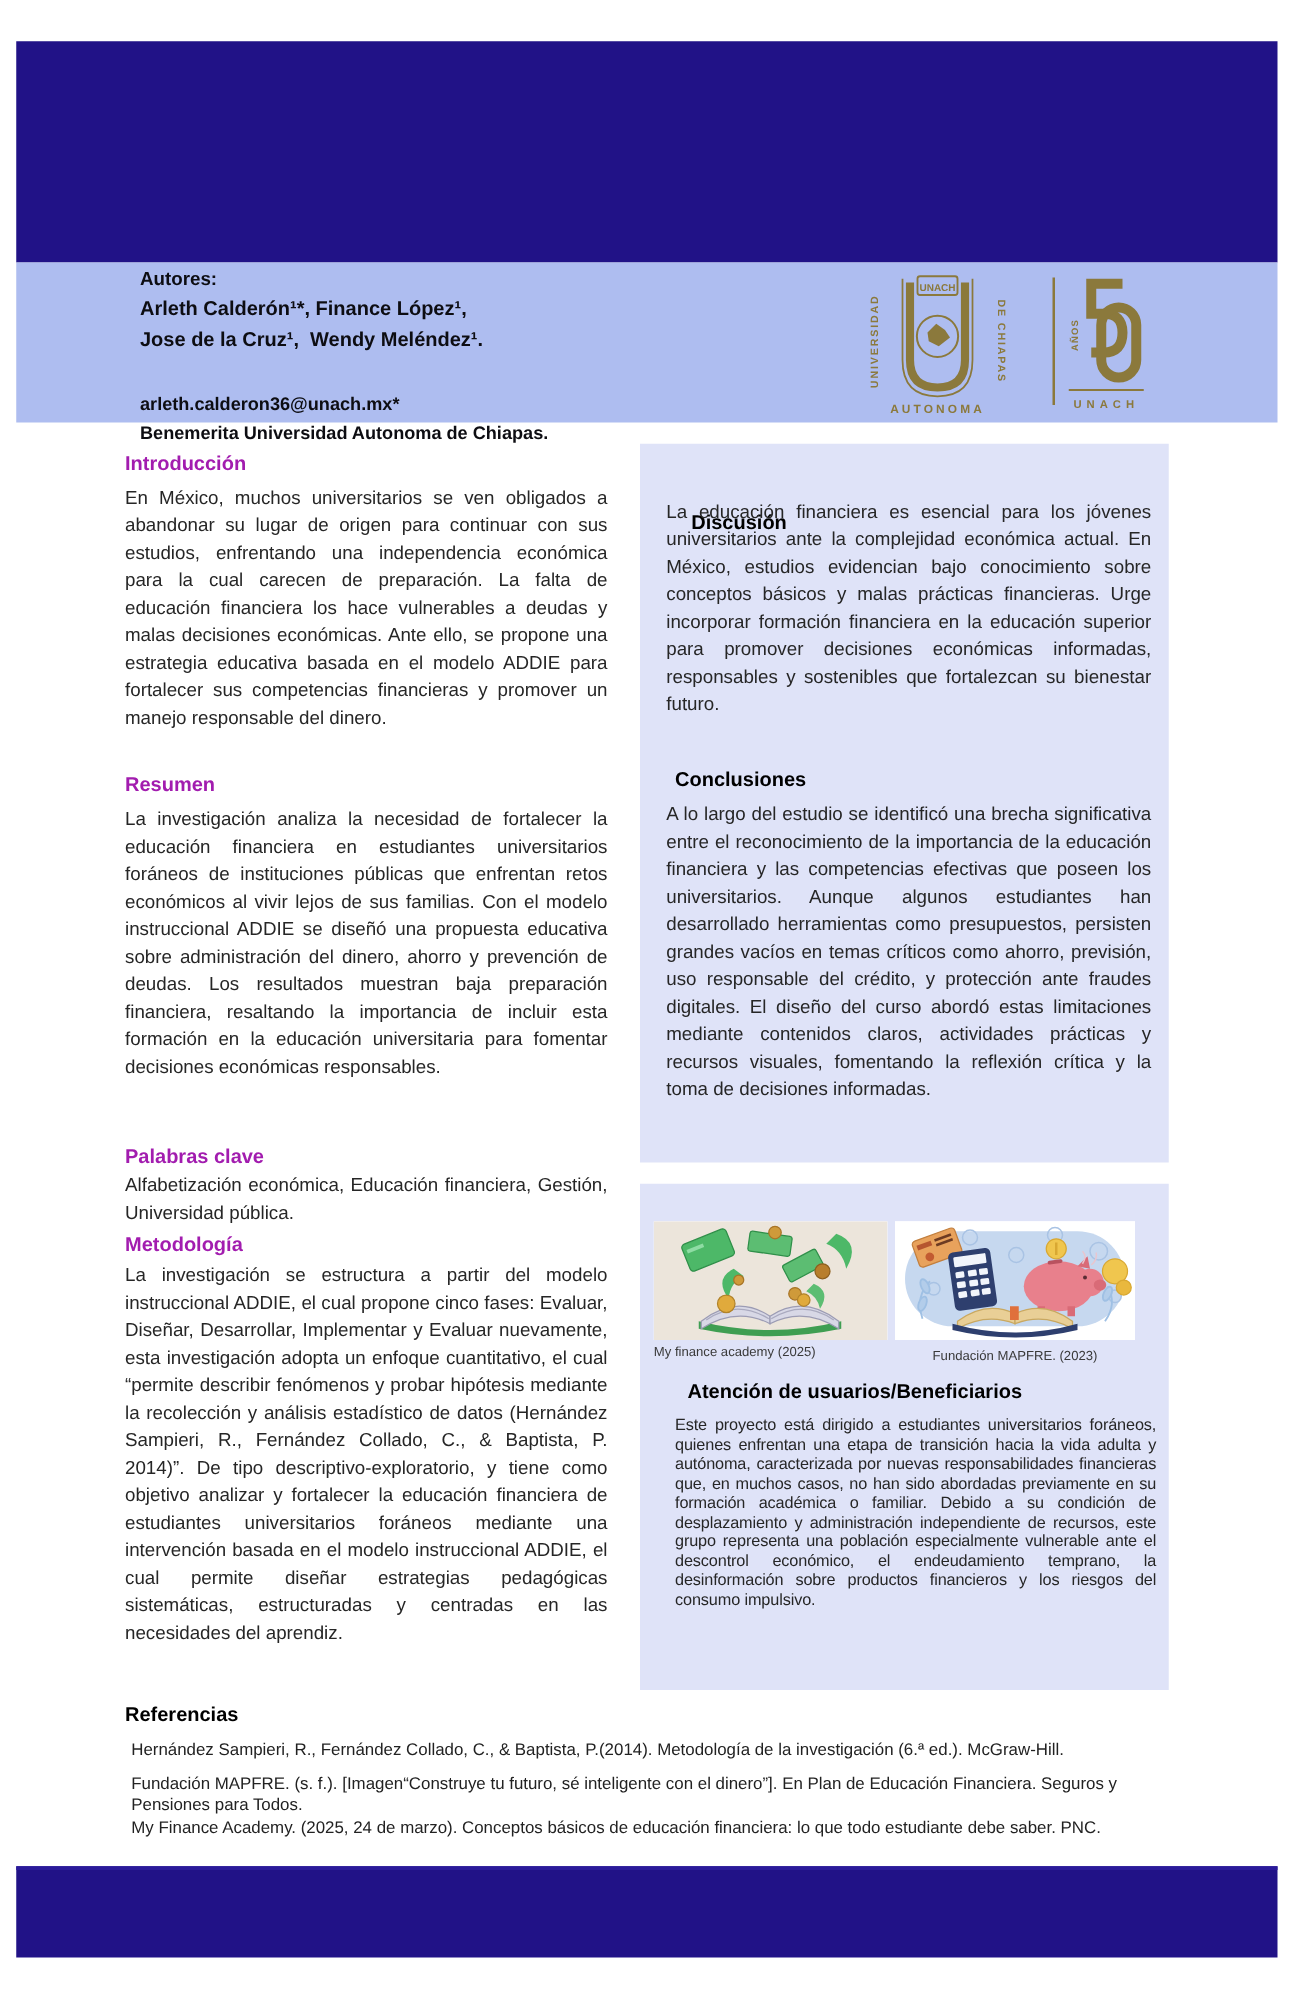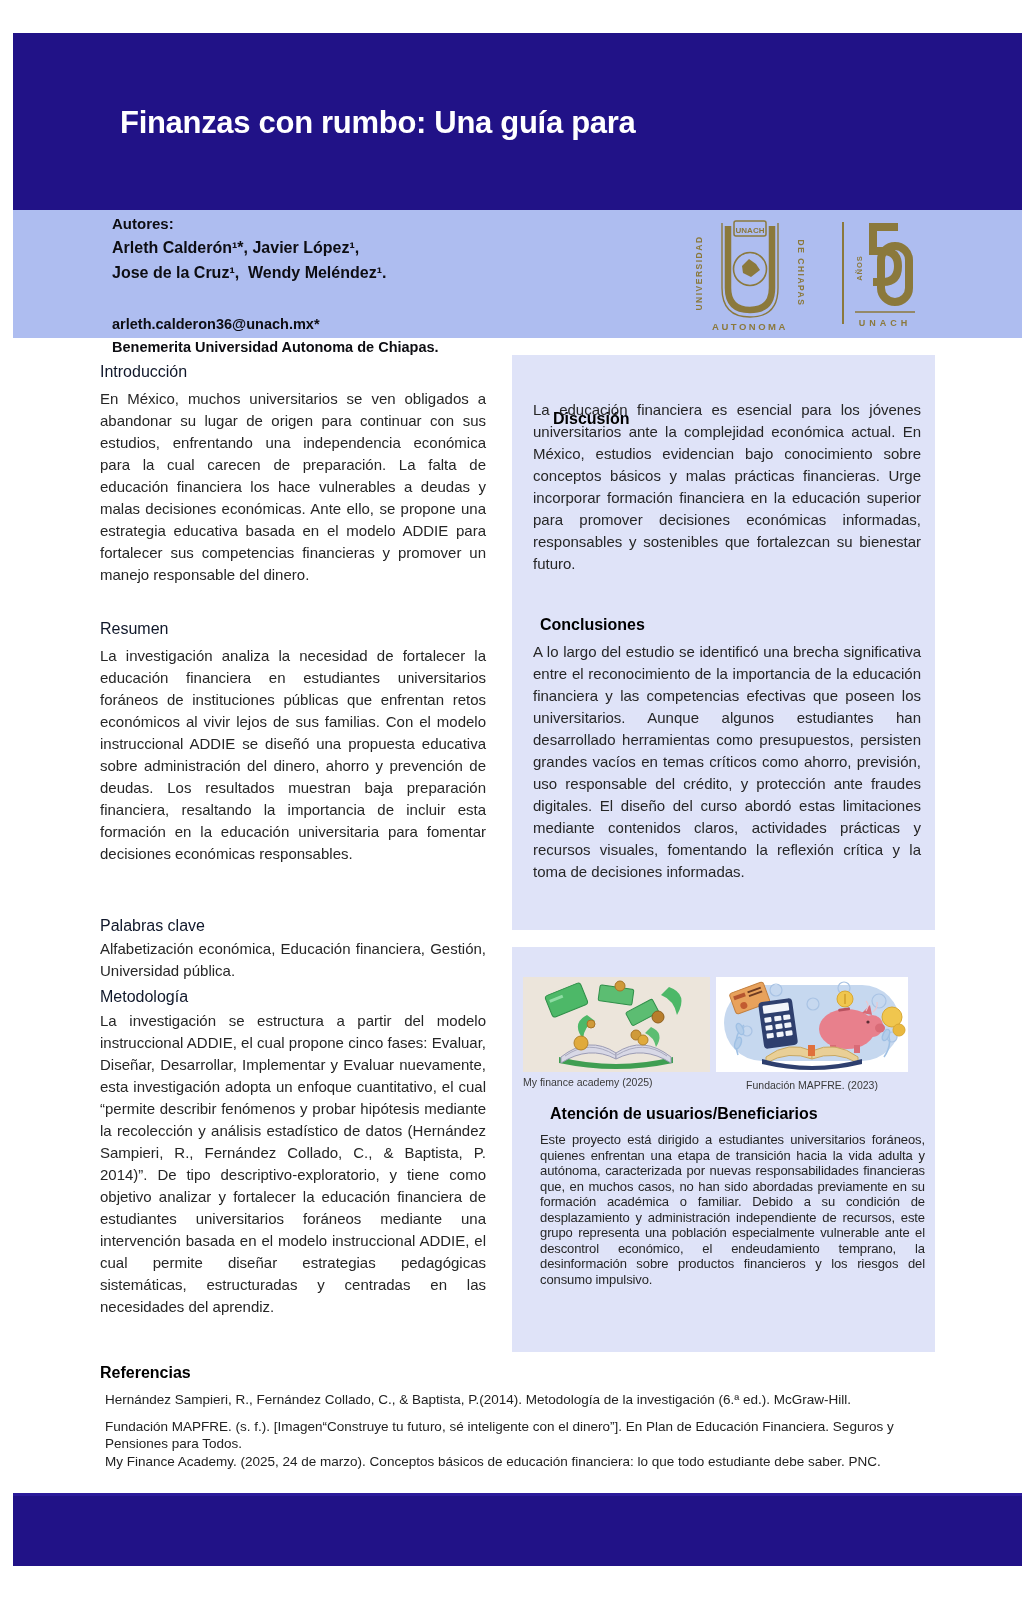--- a/index.html
+++ b/index.html
@@ -14,21 +14,21 @@
     font-size:31px;line-height:37px;letter-spacing:-0.3px;}
   .authors-band{left:13px;top:210px;width:1009px;height:128px;background:#aebdf0;}
   .authors-block div{white-space:pre-wrap;font-weight:bold;color:#0d0d12;}
   .a-label{left:112px;top:215px;font-size:15px;}
   .a-names1{left:112px;top:239px;font-size:16px;}
   .a-names2{left:112px;top:264px;font-size:16px;}
   .a-affil{left:112px;top:291px;font-size:14.5px;margin-top:48px;}
   .a-email{left:112px;top:316px;font-size:14.5px;}
   .logo-divider{left:842px;top:222px;width:2px;height:102px;background:#8b793c;}
   
-  .sec-h{left:100px;width:386px;font-size:16px;font-weight:normal;color:#0f172a;}
+  .sec-h{left:100px;width:386px;font-size:16px;font-weight:bold;color:#a21caf;}
   .sec-p{left:100px;width:386px;font-size:15px;line-height:22px;text-align:justify;}
   .panel{background:#dfe3f8;}
   .box{left:512px;width:423px;}
   .box-h{position:absolute;font-size:16px;font-weight:bold;color:#000;}
   .box-p{position:absolute;left:21px;width:388px;font-size:15px;line-height:22px;text-align:justify;}
   .fig{position:absolute;top:30px;background:#fff;}
   .fig-cap{position:absolute;font-size:10.5px;color:#3a3a3a;}
   .aten-h{position:absolute;left:38px;top:158px;font-size:16px;font-weight:bold;color:#000;}
   .aten-p{position:absolute;left:28px;top:185px;width:385px;font-size:13px;line-height:15.5px;
     text-align:justify;letter-spacing:-0.1px;}
@@ -38,27 +38,26 @@
   .ref-url{text-decoration:underline;color:#222;cursor:pointer;margin-top:35px;}
   .footer-band{left:13px;top:1493px;width:1009px;height:70px;background:#211287;
     border-top:3px solid #2a1a9a;}
   svg text{font-family:"Liberation Sans","DejaVu Sans",sans-serif;}
 </style>
 </head>
 <body>
 
 <div class="abs title-band"></div>
 <div class="abs poster-title">
-  <div>Finanzas con rumbo: Una guía para</div>
 </div>
 
 <div class="abs authors-band"></div>
 <div class="authors-block">
   <div class="abs a-label">Autores:</div>
-  <div class="abs a-names1">Arleth Calderón¹*, Javier López¹,</div>
+  <div class="abs a-names1">Arleth Calderón¹*, Finance López¹,</div>
   <div class="abs a-names2">Jose de la Cruz¹,  Wendy Meléndez¹.</div>
   <div class="abs a-affil">Benemerita Universidad Autonoma de Chiapas.</div>
   <div class="abs a-email">arleth.calderon36@unach.mx*</div>
 </div>
 
 <svg class="abs" style="left:693px;top:216px;" width="114" height="118" viewBox="0 0 114 118">
   <g fill="none" stroke="#8b793c">
     <path d="M29,7 V72 Q29,101 57,101 Q85,101 85,72 V7" stroke-width="1.4"></path>
     <path d="M35,10 V72 Q35,94 57,94 Q79,94 79,72 V10" stroke-width="6.5"></path>
     <circle cx="57" cy="53" r="16.5" stroke-width="1.6" fill="#aebdf0"></circle>

